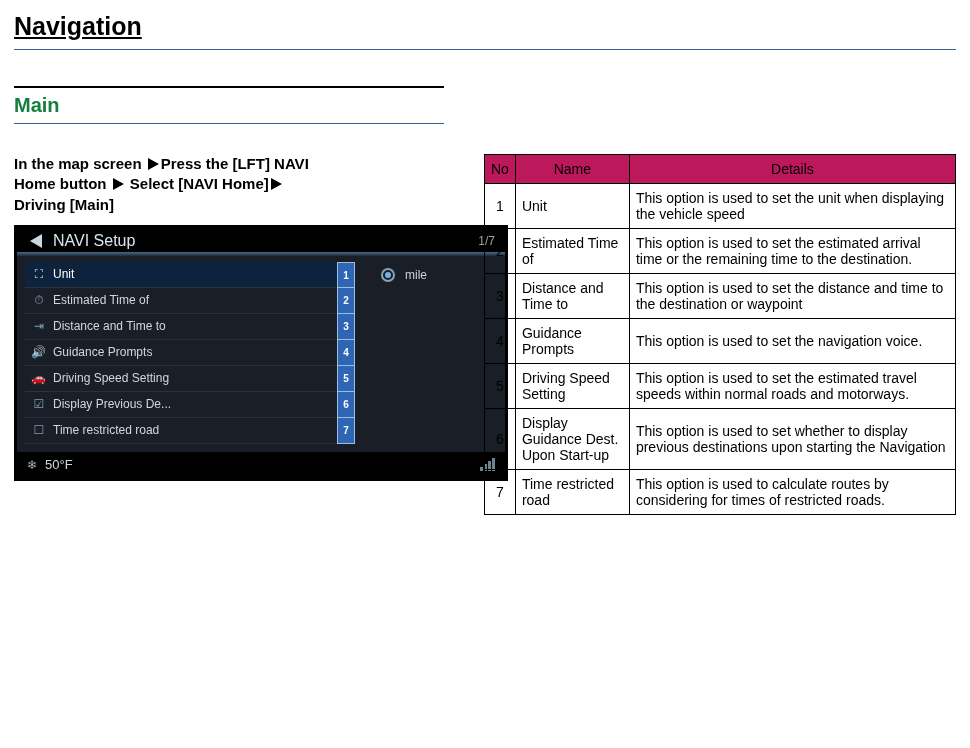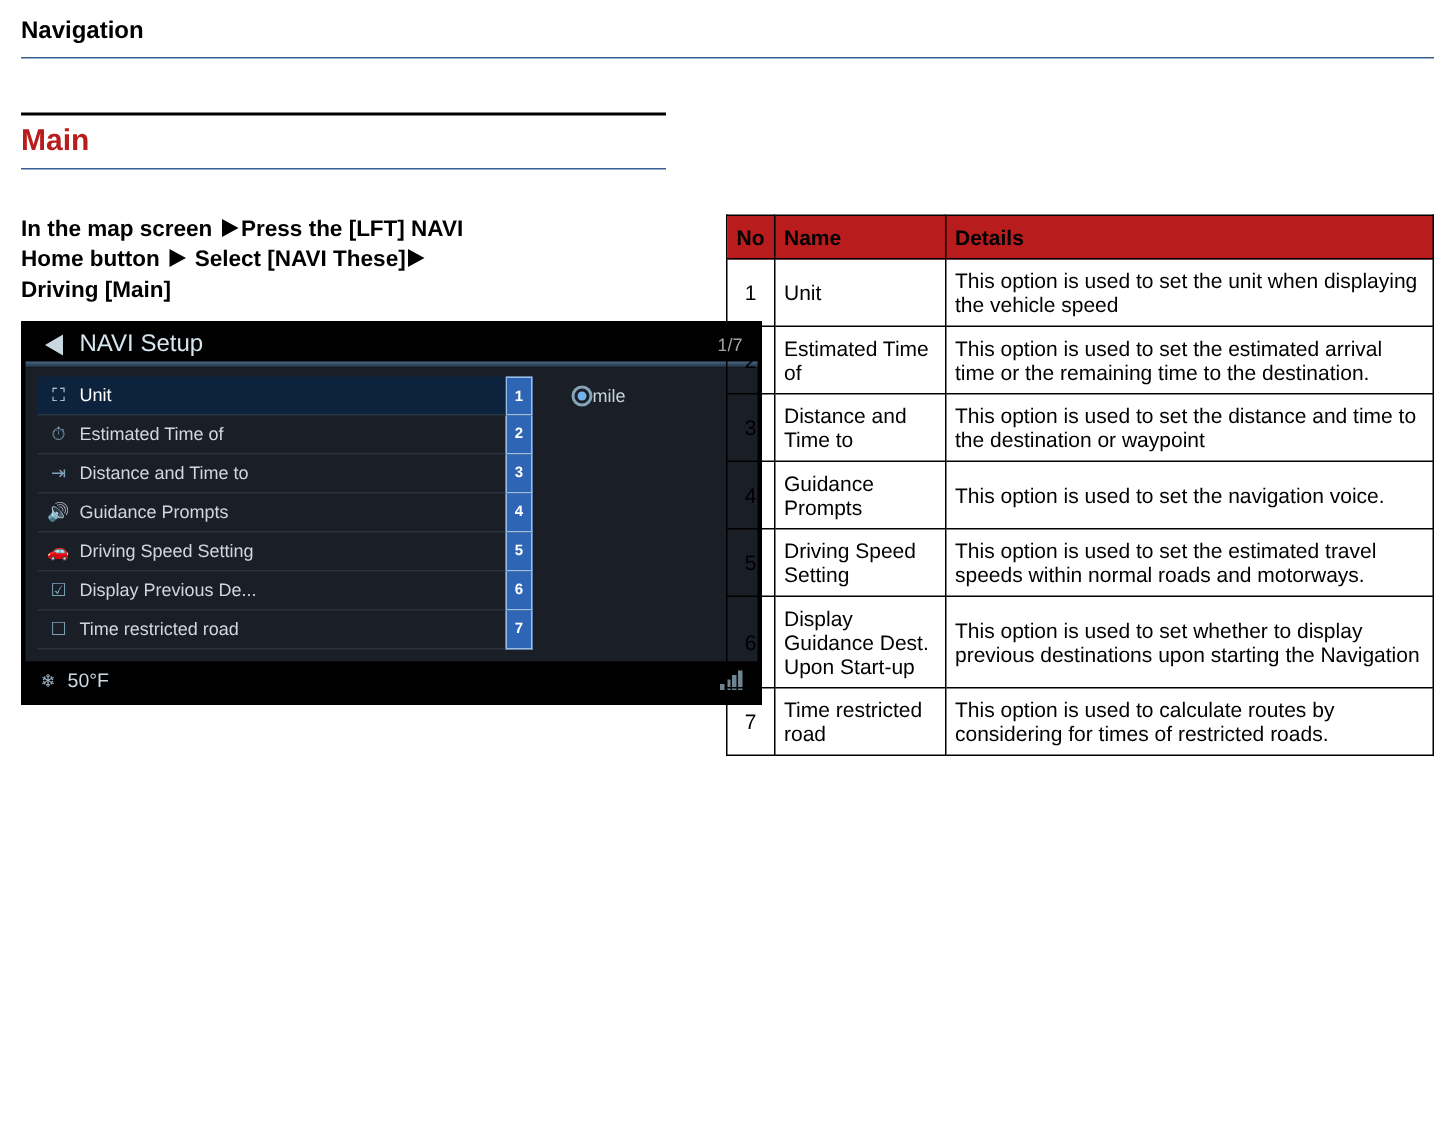--- a/index.html
+++ b/index.html
@@ -8,37 +8,38 @@
     font-family: Arial, Helvetica, sans-serif;
     background: #fff;
     color: #000;
     width: 970px;
     height: 748px;
   }
   .page {
     padding: 8px 14px 10px 14px;
   }
   .hdr-title {
-    font-size: 16px;
+    font-size: 25px;
     font-weight: bold;
     margin: 4px 0 8px 0;
+    text-decoration: underline;
   }
   .hdr-rule {
     border-top: 1px solid #345f8f;
     margin-bottom: 36px;
   }
   .sub-rule-top {
     width: 430px;
     border-top: 2px solid #000;
     margin-bottom: 6px;
   }
   .sub-title {
     font-size: 20px;
     font-weight: bold;
-    color: #b91c1c;
+    color: #15803d;
   }
   .sub-rule-bot {
     width: 430px;
     border-top: 1px solid #345f8f;
     margin-top: 6px;
     margin-bottom: 30px;
   }
   .cols {
     display: flex;
     gap: 40px;
@@ -140,21 +141,21 @@
     flex-direction: column;
   }
   .dev-callcol .callout { height: 26px; line-height: 26px; width: 18px; border-top: none; }
   .dev-callcol .callout:first-child { border-top: 1px solid #9cbde0; }
   .dev-radiocol {
     width: 140px;
     padding-left: 24px;
     color: #c8d3da;
     font-size: 12px;
   }
-  .radio-line { height: 26px; display: flex; align-items: center; }
+  .radio-line { height: 26px; display: flex; align-items: center; gap: 10px; }
   .radio-dot {
     width: 14px; height: 14px;
     border: 2px solid #86a4b8;
     border-radius: 50%;
     display: flex; align-items: center; justify-content: center;
   }
   .radio-dot.on::after {
     content: "";
     width: 6px; height: 6px;
     border-radius: 50%;
@@ -193,23 +194,23 @@
     border-collapse: collapse;
     width: 100%;
     font-size: 14px;
   }
   table.ref th, table.ref td {
     border: 1px solid #000;
     padding: 6px 6px;
     vertical-align: middle;
   }
   table.ref th {
-    background: #b91c1c;
-    font-weight: bold;
-    text-align: left;
+    background: #be185d;
+    font-weight: normal;
+    text-align: center;
   }
   table.ref td.numc { width: 24px; text-align: center; }
   table.ref td.namec { width: 114px; }
 </style>
 </head>
 <body>
 
 <div class="page">
 
   <div class="hdr-title">Navigation</div>
@@ -221,21 +222,21 @@
 
   <div class="cols">
 
     <div class="left">
 
       <div class="instr">
         <span>In the map screen</span>
         <span class="arrow-icon"></span><span>Press the [LFT] NAVI</span><br>
         <span>Home button</span>
         <span class="arrow-icon"></span>
-        <span>Select [NAVI These]</span><span class="arrow-icon"></span><br>
+        <span>Select [NAVI Home]</span><span class="arrow-icon"></span><br>
         <span>Driving [Main]</span>
       </div>
 
       <div class="device">
         <div class="dev-top">
           <div class="dev-title-wrap">
             <div class="back-btn">
                 <div class="back-arrow"></div>
               </div>
             <span>NAVI Setup</span>

